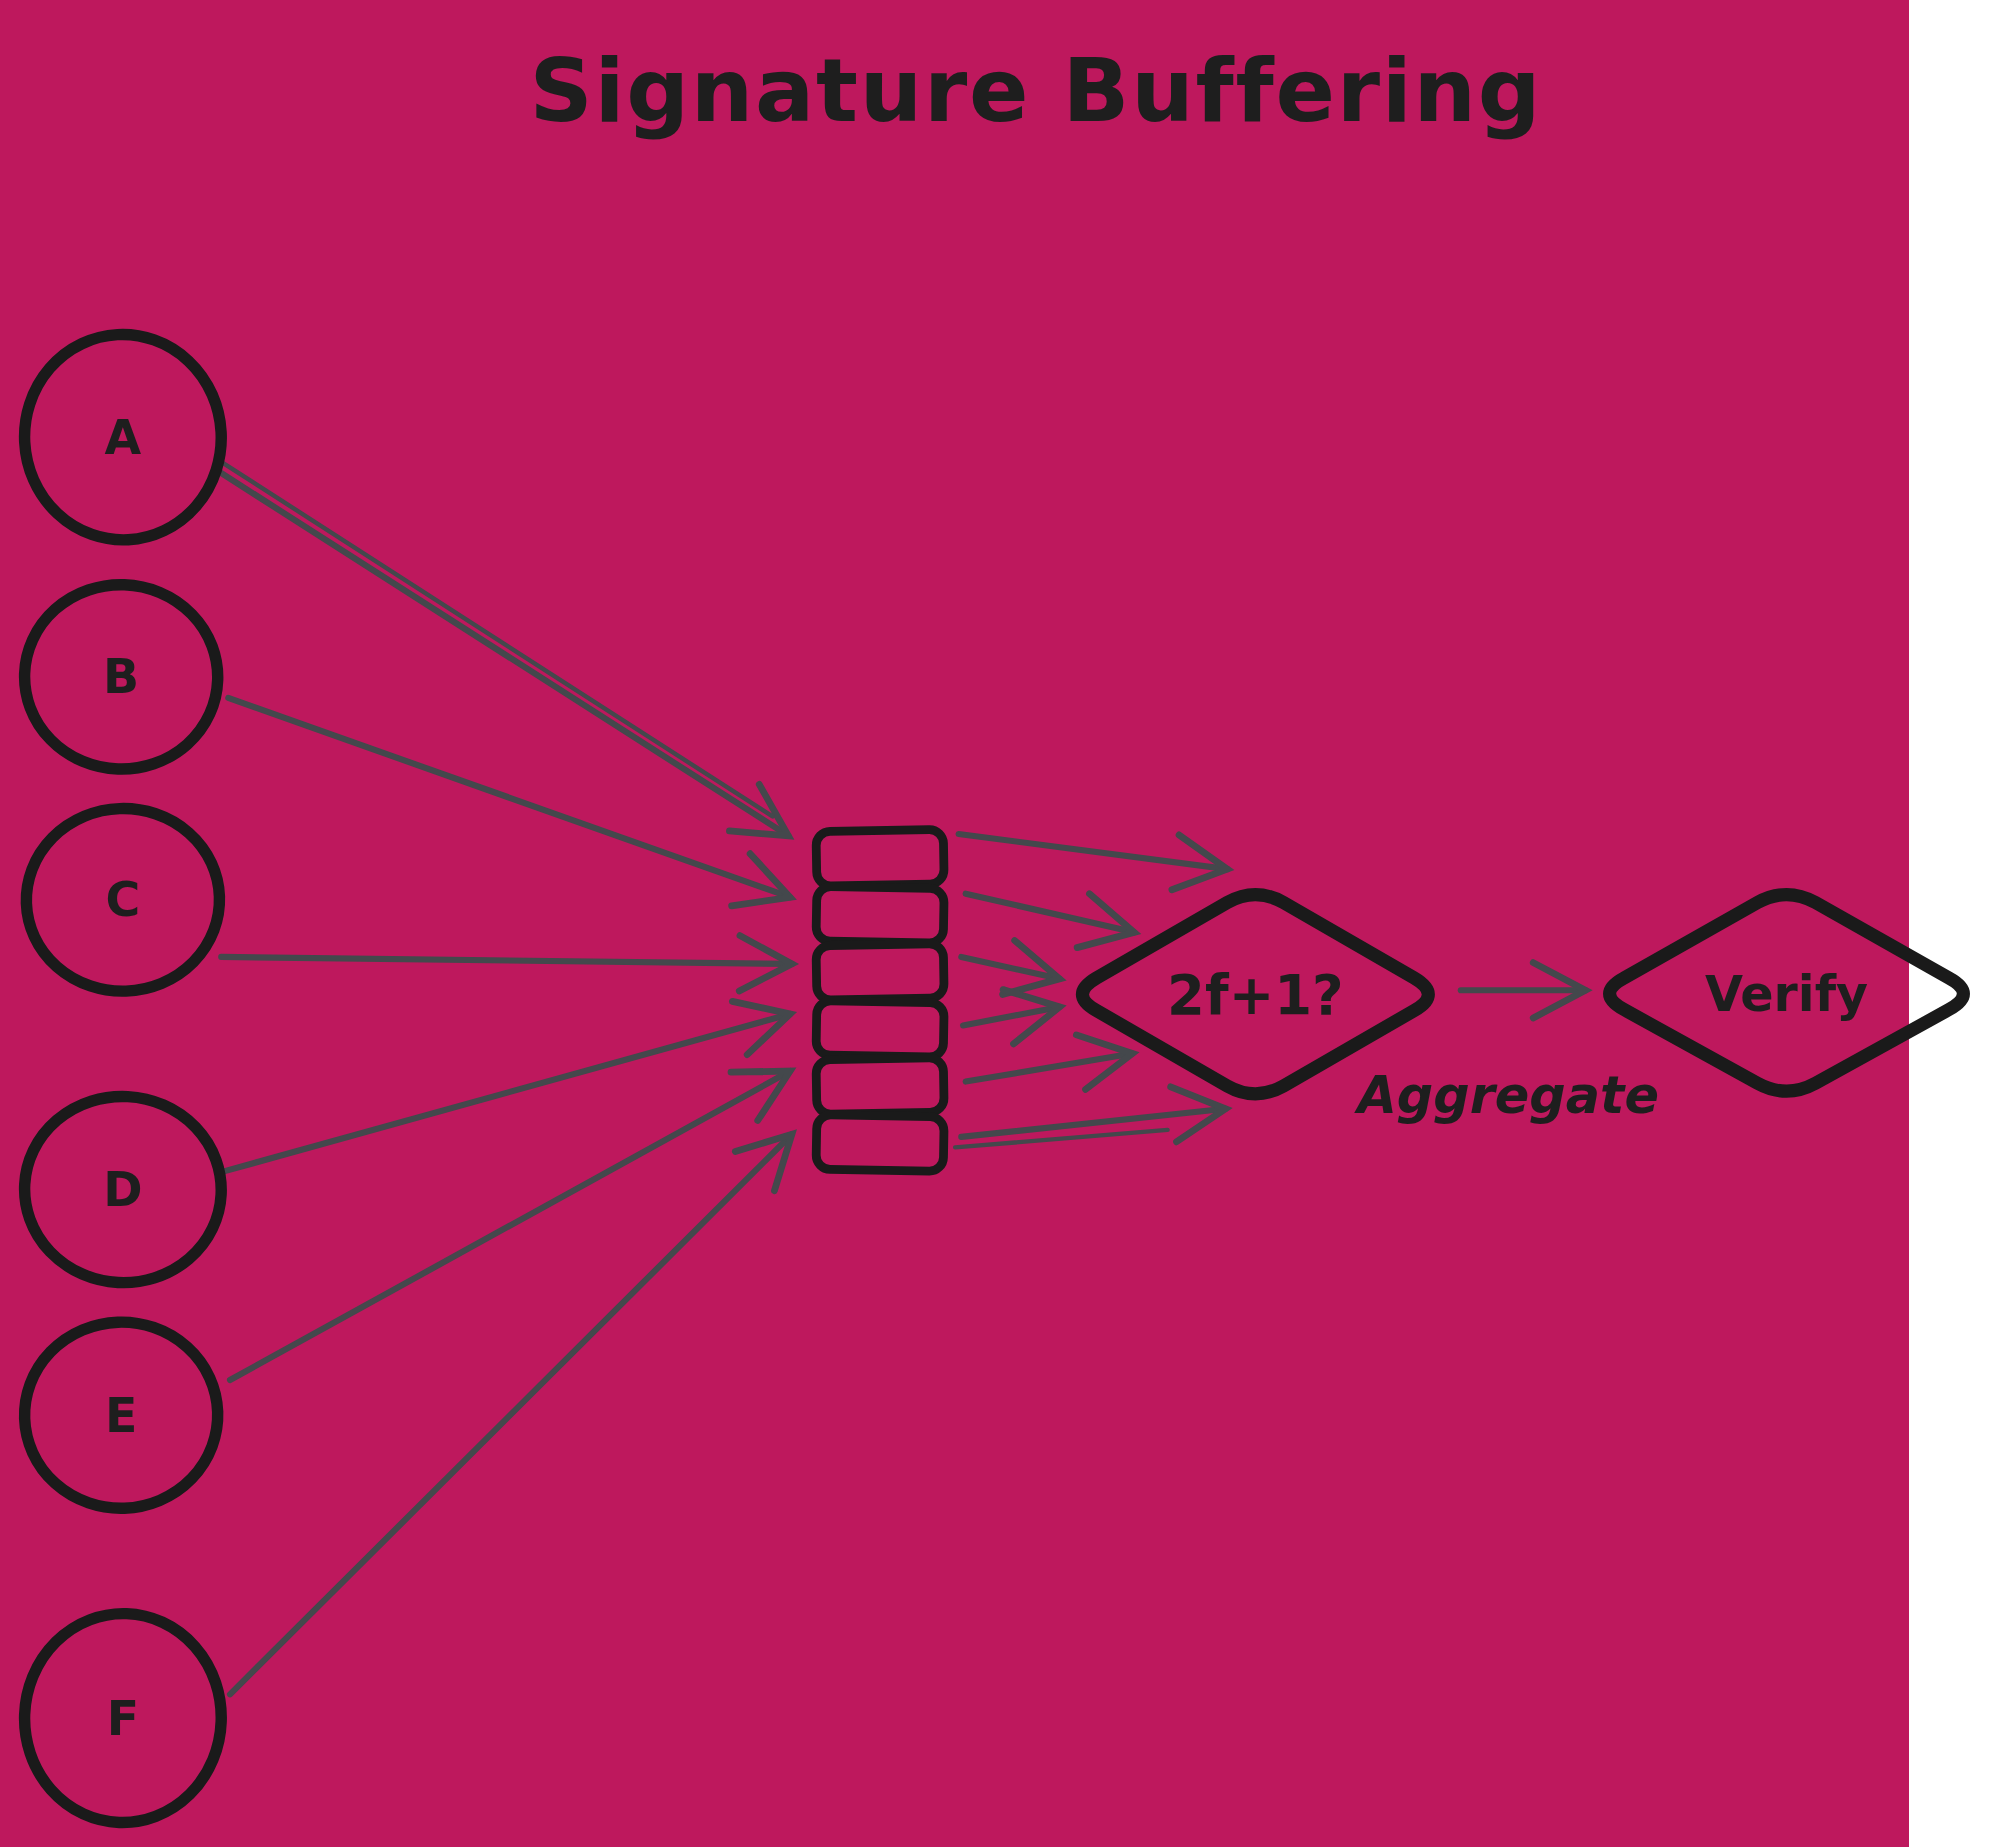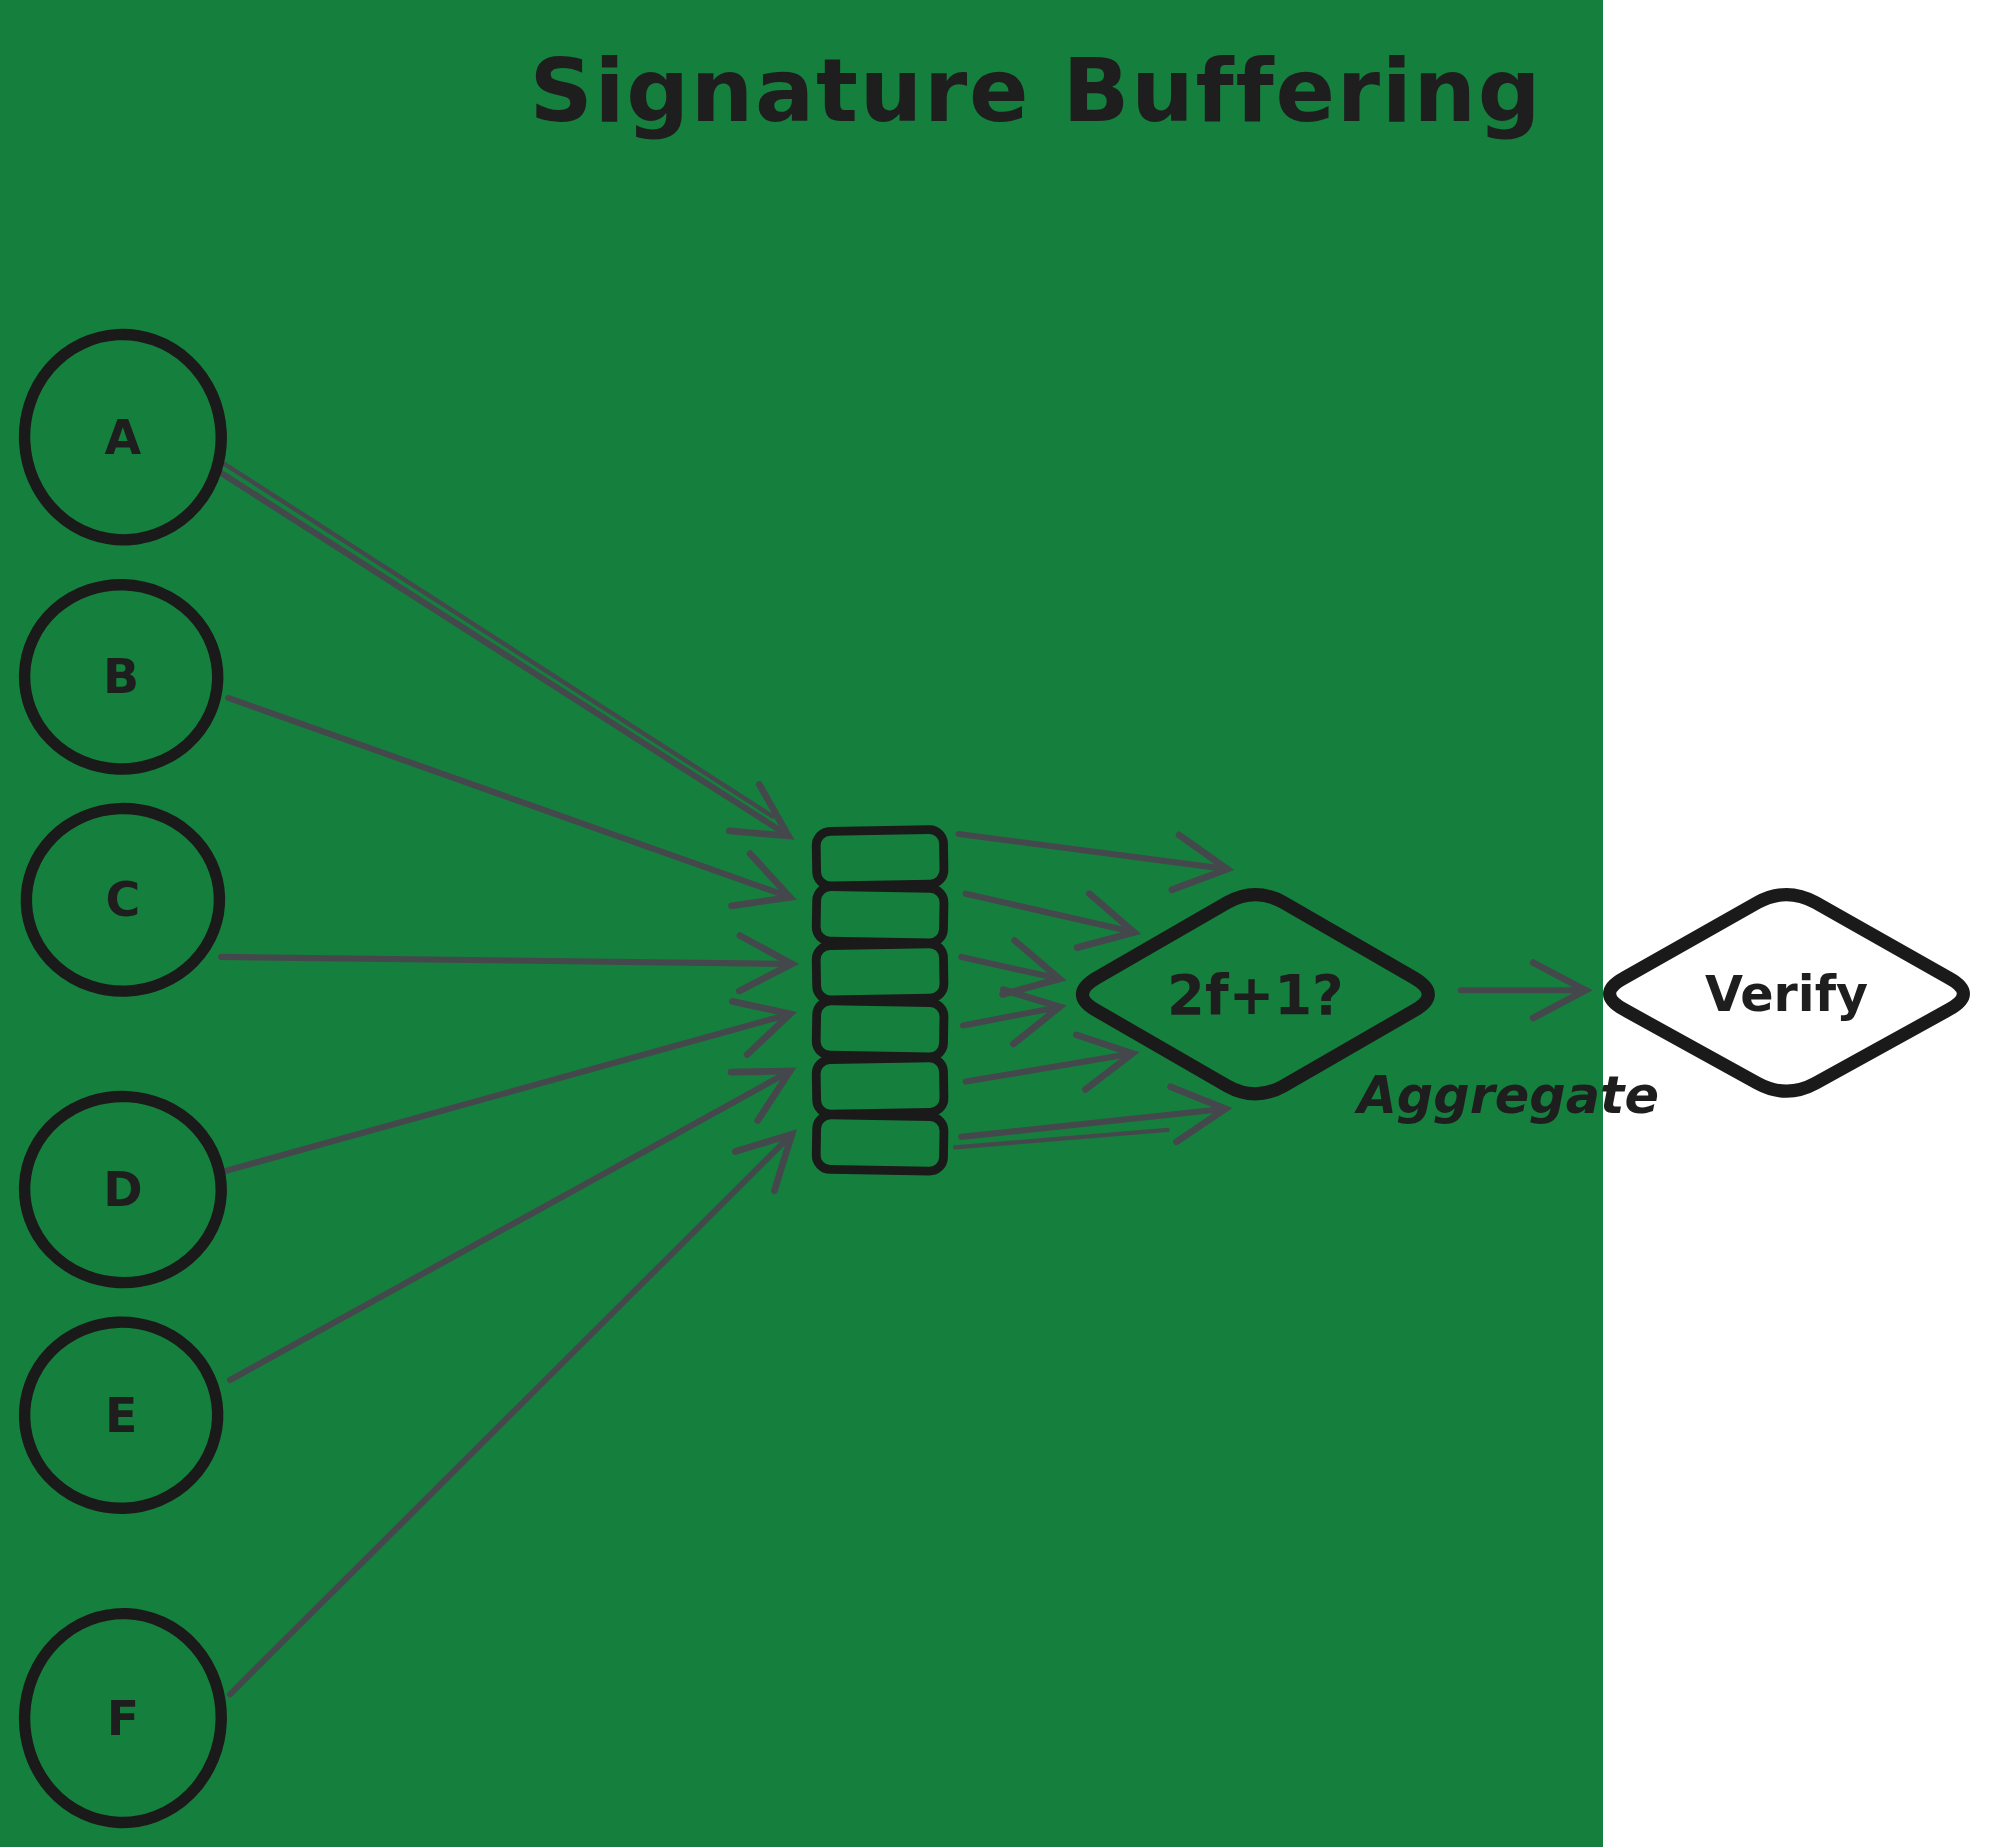--- a/index.html
+++ b/index.html
@@ -1,16 +1,16 @@
 <!DOCTYPE html>
 <html style="font-size:14px"><head>
 <meta charset="utf-8">
 <style>
   html,body{margin:0;padding:0;background:#ffffff;}
-  .stage{width:1603px;height:1848px;position:relative;background:#15803d;}
+  .stage{width:1909px;height:1848px;position:relative;background:#be185d;}
   text{font-family:"DejaVu Sans", sans-serif; fill:#1e1e1e;}
   .title{font-size:100px;font-weight:700;letter-spacing:2px;}
   .node-label{font-size:54px;font-weight:600;}
   .diamond-label{font-size:62px;font-weight:600;}
   .verify-label{font-size:56px;font-weight:600;}
   .annotation{font-size:58px;font-weight:700;font-style:italic;}
   .edge{stroke:#44484c;stroke-width:7;stroke-linecap:round;fill:none;}
   .edge-thin{stroke:#44484c;stroke-width:5;stroke-linecap:round;fill:none;}
   .outline{stroke:#1a1a1a;fill:none;}
 </style>

